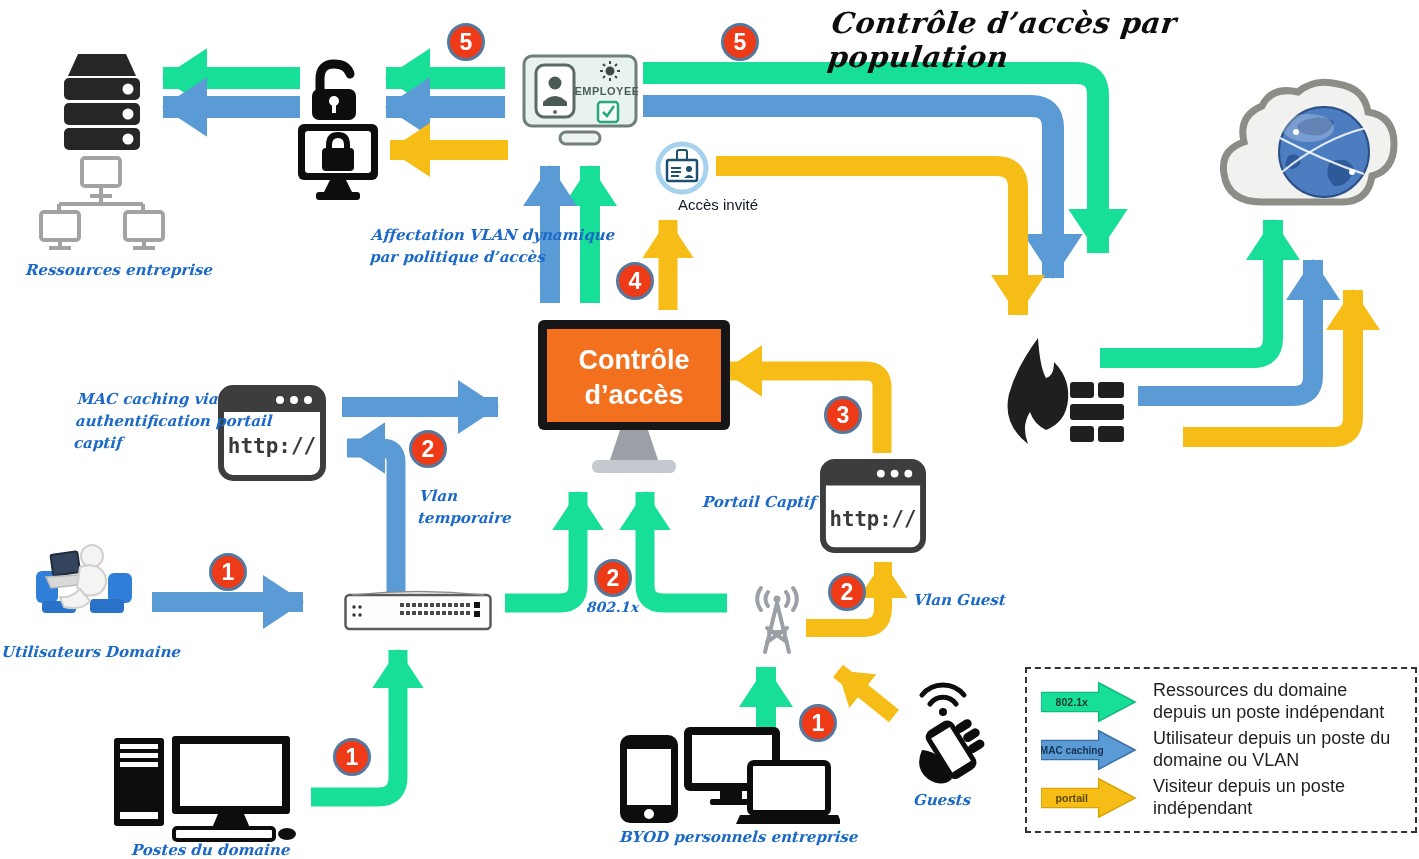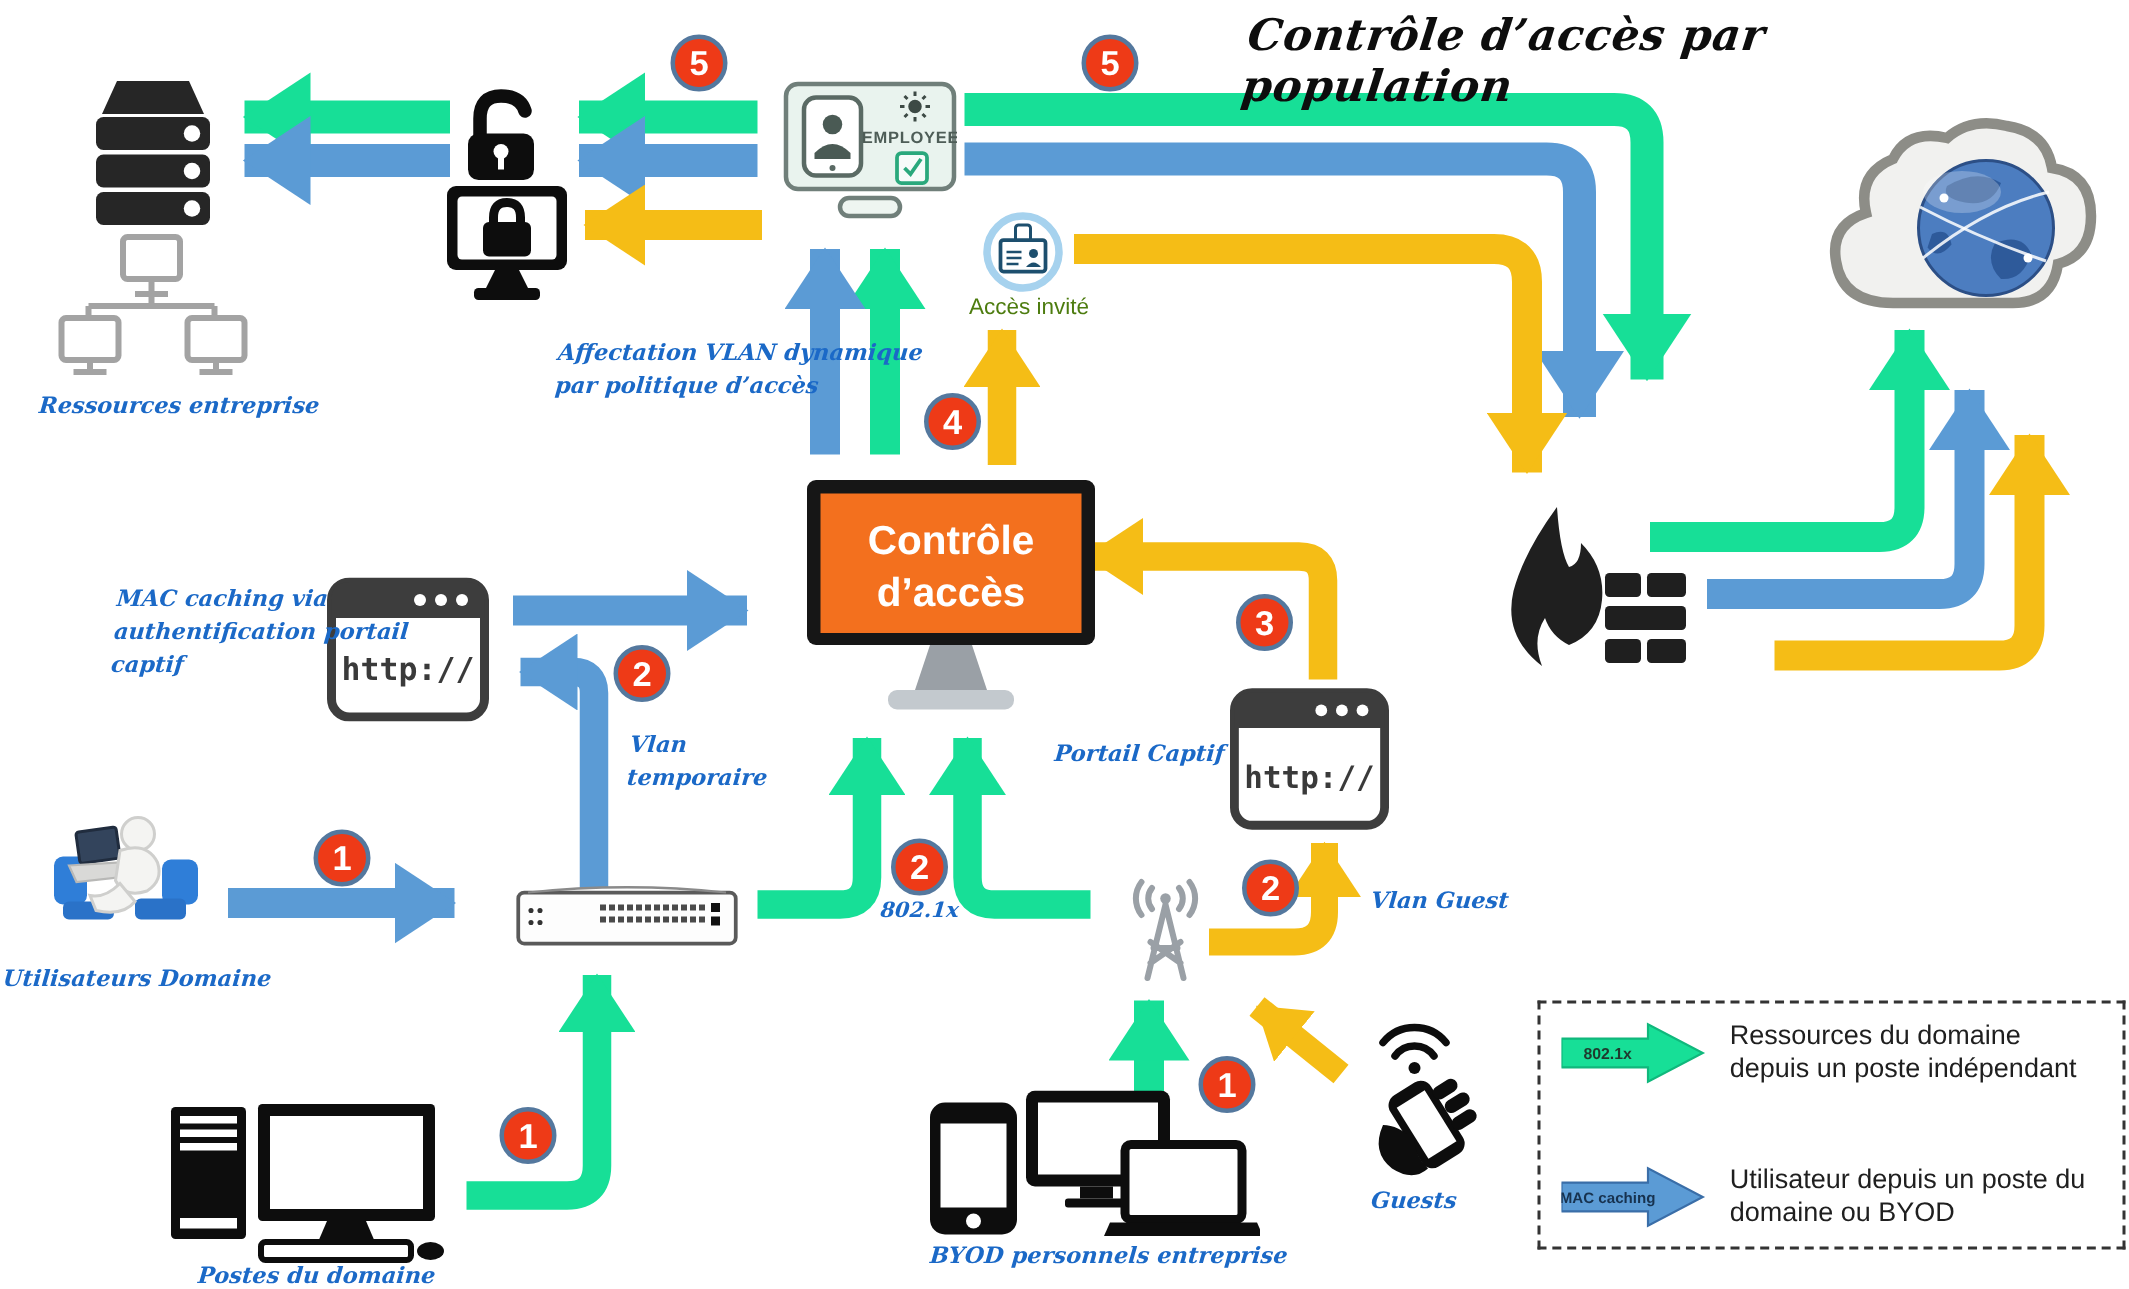--- a/index.html
+++ b/index.html
@@ -7,21 +7,21 @@
          font-family:"Liberation Sans",sans-serif;}
   .abs{position:absolute;}
   .script{font-family:"DejaVu Serif",serif;font-style:italic;font-weight:bold;
           color:#1b69c7;font-size:15px;line-height:1.45;transform:skewX(-5deg);}
   .script span{display:block;}
   .title{font-family:"DejaVu Serif",serif;font-style:italic;font-weight:bold;
          color:#0d0d0d;font-size:29px;letter-spacing:.5px;transform:skewX(-7deg);}
   .badge{width:38px;height:38px;border-radius:50%;background:#ee3a17;border:3px solid #54789e;
          color:#fff;font-weight:bold;font-size:23px;display:flex;align-items:center;
          justify-content:center;box-sizing:border-box;}
-  .gray-label{color:#4d7c0f;font-size:15px;font-family:"Liberation Sans",sans-serif;}
+  .gray-label{color:#0f172a;font-size:15px;font-family:"Liberation Sans",sans-serif;margin-left:32px;}
   .legend{left:1025px;top:667px;width:392px;height:166px;border:2px dashed #333;
           box-sizing:border-box;padding:10px 14px;display:flex;flex-direction:column;
           justify-content:space-between;background:#fff;}
   .legend-row{display:flex;align-items:center;gap:16px;}
   .legend-text{font-size:18px;color:#1f1f1f;line-height:1.22;width:258px;}
   svg{display:block;}
   #arrows{position:absolute;left:0;top:0;}
 </style>
 </head>
 <body>
@@ -363,17 +363,24 @@
         <path d="M0,13 H60 V3 L98,23 L60,43 V33 H0 Z" stroke-width="1.5" fill="#17DF97" stroke="#10b87c"></path>
         <text x="32" y="27" text-anchor="middle" font-size="11" font-weight="bold" fill="#1f3a2e" font-family="Liberation Sans, sans-serif">802.1x</text>
       </svg>
       <div class="legend-text">Ressources du domaine depuis un poste indépendant</div>
     </div>
     <div class="legend-row">
       <svg width="100" height="46" viewBox="0 0 100 46">
         <path d="M0,13 H60 V3 L98,23 L60,43 V33 H0 Z" stroke-width="1.5" fill="#5B9BD5" stroke="#3a6ea8"></path>
         <text x="32" y="27" text-anchor="middle" font-size="10.5" font-weight="bold" fill="#17324f" font-family="Liberation Sans, sans-serif">MAC caching</text>
       </svg>
-      <div class="legend-text">Utilisateur depuis un poste du domaine ou BYOD</div>
+      <div class="legend-text">Utilisateur depuis un poste du domaine ou VLAN</div>
     </div>
+    <div class="legend-row">
+      <svg width="100" height="46" viewBox="0 0 100 46">
+        <path d="M0,13 H60 V3 L98,23 L60,43 V33 H0 Z" stroke-width="1.5" fill="#F5BD16" stroke="#d9a406"></path>
+        <text x="32" y="27" text-anchor="middle" font-size="11" font-weight="bold" fill="#5d4a06" font-family="Liberation Sans, sans-serif">portail</text>
+      </svg>
+      <div class="legend-text">Visiteur depuis un poste indépendant</div>
+    </div>
   </div>
 
 </div>
 
 </body></html>

